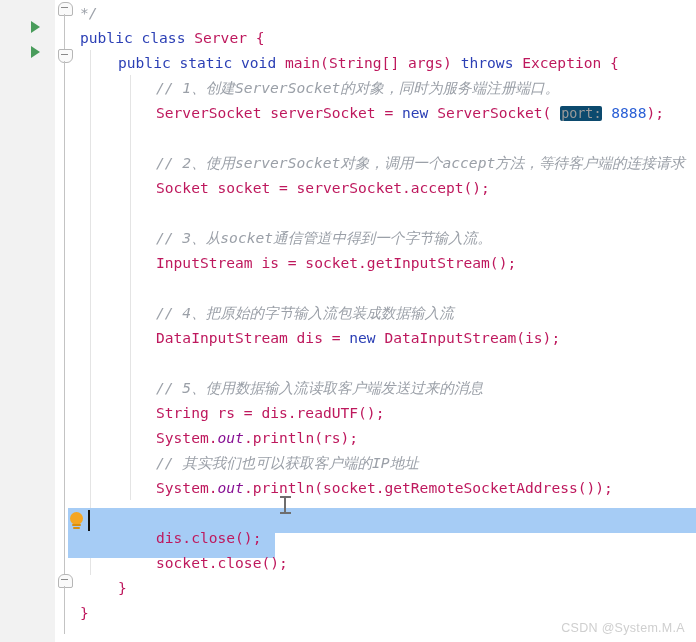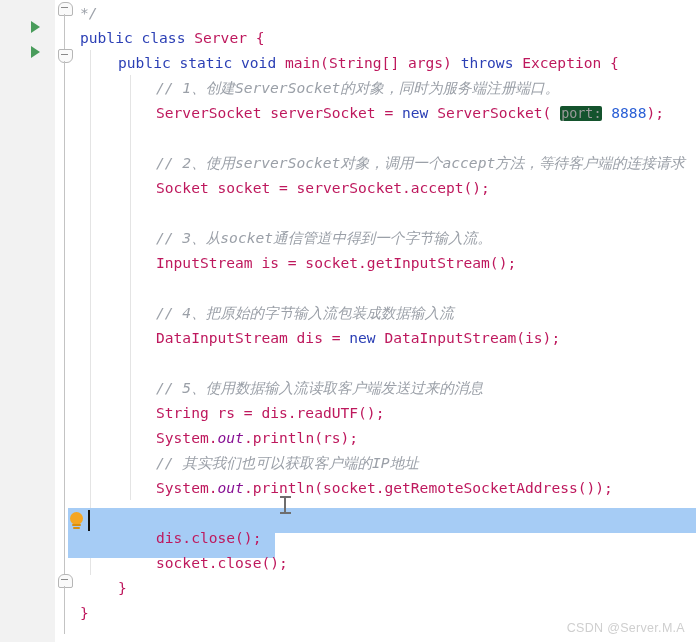--- a/index.html
+++ b/index.html
@@ -44,21 +44,21 @@
   
   .selband{position:absolute;background:#a6ccf5;}
   .curline-hl{position:absolute;left:0;right:0;background:linear-gradient(to right,#fdf6e3 0%,#fdf9ef 40%,#ffffff 100%);}
 
   
   .kw{color:#2b3fb5;}
   .num{color:#2b60d6;margin-top:46px;}
   .cmt{color:#9ba0a8;font-style:italic;}
   .fld{color:#871094;font-style:italic;}
   .plain{color:#be185d;}
-  .hint{color:#9a9a9a;background:#14532d;border-radius:2px;padding:0 1px;font-size:13.4px;}
+  .hint{color:#9a9a9a;background:#0c4a6e;border-radius:2px;padding:0 1px;font-size:13.4px;}
 
   
   .caret{position:absolute;width:2px;background:#111;}
   .bulb{position:absolute;width:20px;height:20px;}
   .bulb .glass{position:absolute;left:3px;top:0px;width:13px;height:13px;border-radius:50%;background:#f5a623;}
   .bulb .b1{position:absolute;left:5px;top:12px;width:9px;height:2px;background:#d98e10;border-radius:1px;}
   .bulb .b2{position:absolute;left:6px;top:15px;width:7px;height:2px;background:#d98e10;border-radius:1px;}
 
   
   .ibeam{position:absolute;width:11px;height:18px;}
@@ -103,14 +103,14 @@
       <div class="b2"></div>
   </div>
   <div class="caret" style="left:88px;top:510px;height:21px;"></div>
 
   <div class="ibeam" style="left:280px;top:496px;">
     <div class="cap" style="top:0;"></div>
     <div class="stem"></div>
     <div class="cap" style="top:16px;"></div>
   </div>
 
-  <div class="watermark">CSDN @Server.M.A</div>
+  <div class="watermark">CSDN @System.M.A</div>
 </div>
 
 </body></html>

